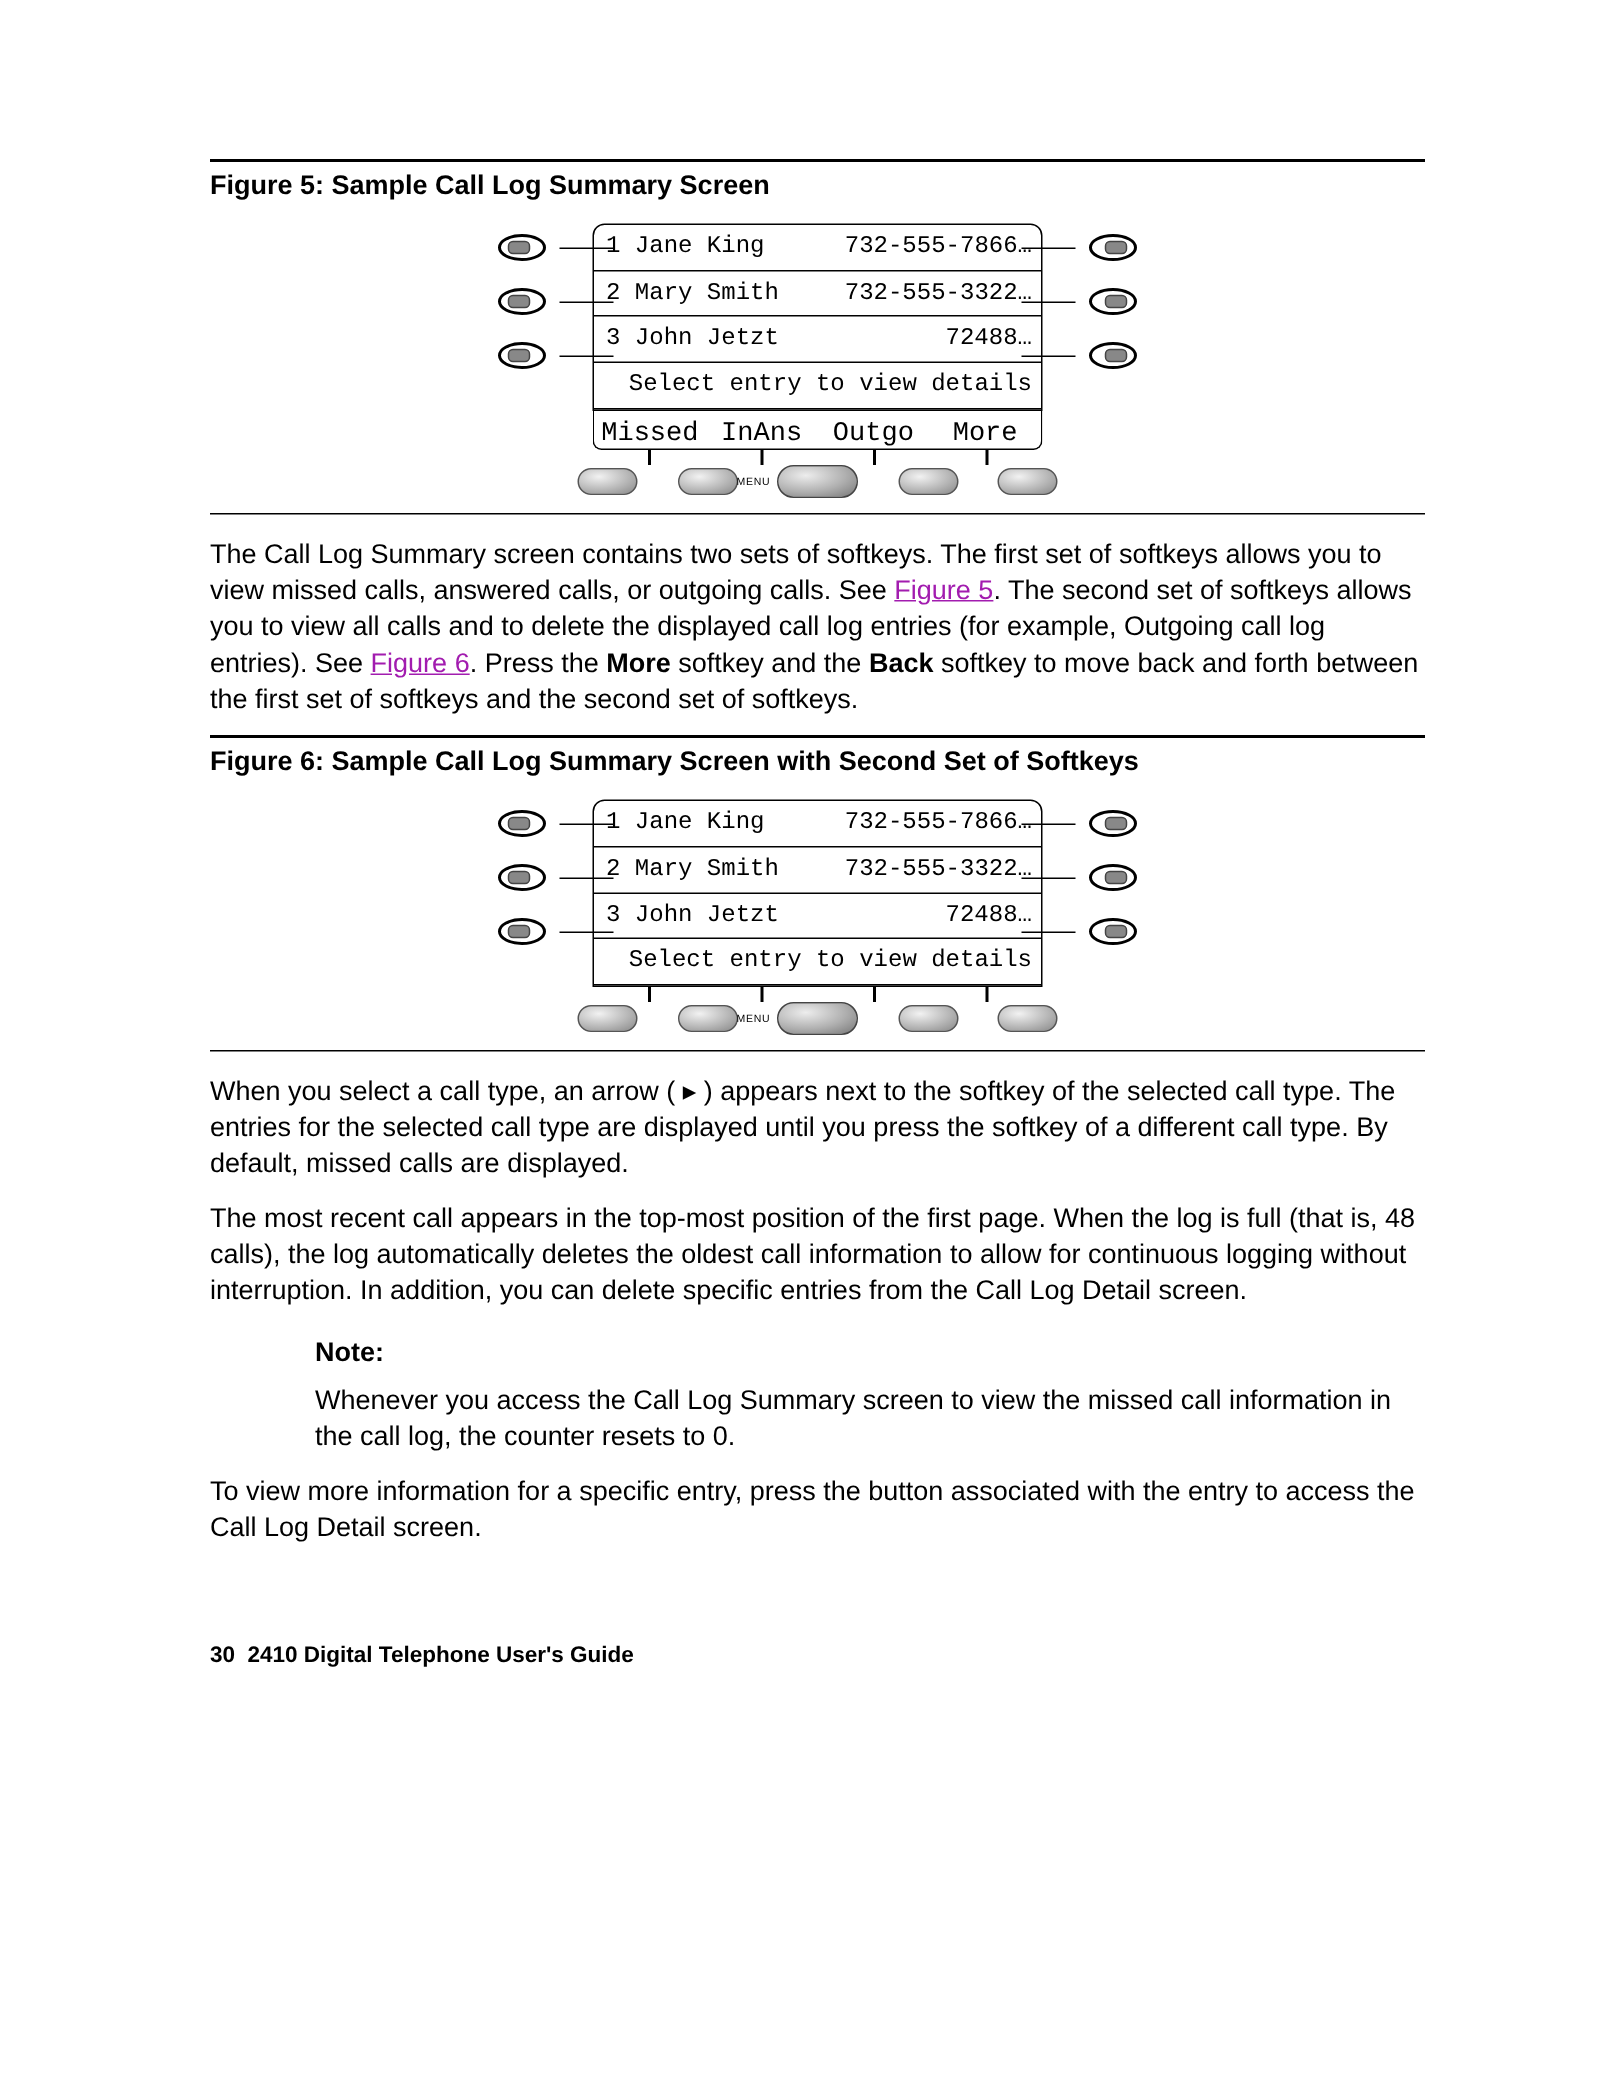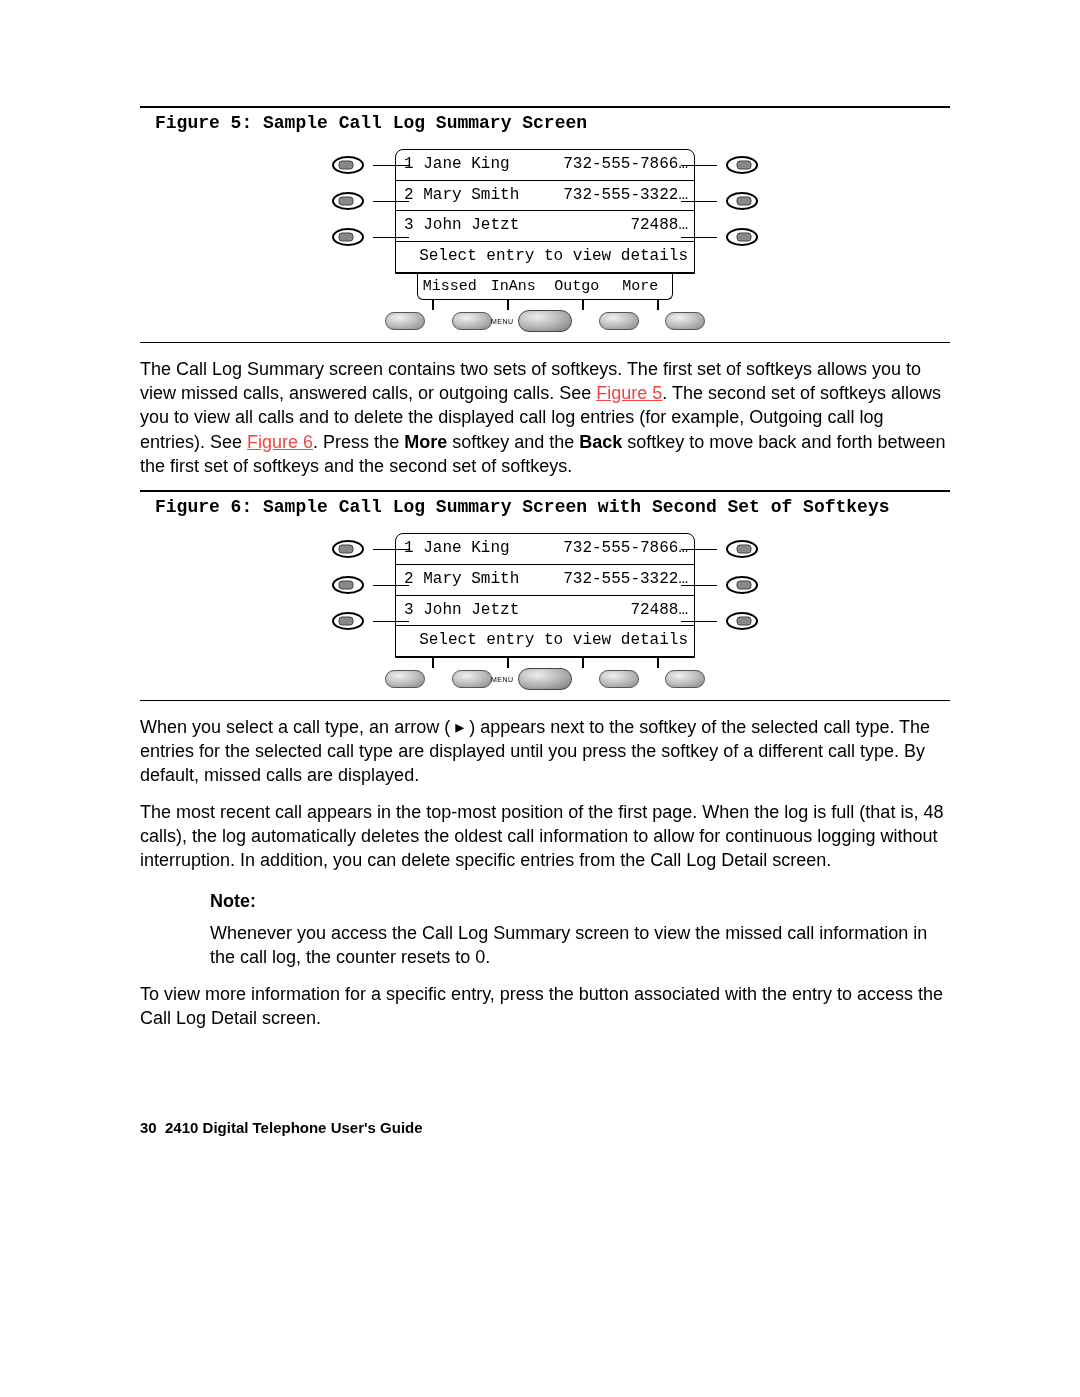--- a/index.html
+++ b/index.html
@@ -6,26 +6,26 @@
   body {
     font-family: Arial, Helvetica, sans-serif;
     background: #fff;
     width: 1080px;
     padding: 100px 130px 60px 140px;
     font-size: 18px;
     line-height: 1.35;
   }
   .hr-thin { border: none; border-top: 2px solid #000; margin: 6px 0 3px 0; }
   .hr-thin-bot { border: none; border-top: 1.5px solid #000; margin: 10px 0 14px 0; }
-  .fig-caption { font-weight: bold; font-size: 18px; margin: 2px 0 14px 15px; font-family: Liberation Mono, monospace; }
+  .fig-caption { font-weight: bold; font-size: 18px; margin: 2px 0 14px 0; }
   .para { margin: 12px 0; }
-  .link { color: #ef4444; text-decoration: underline; }
+  .link { color: #a21caf; text-decoration: underline; }
   .note-label { font-weight: bold; margin-left: 70px; margin-top: 16px; margin-bottom: 8px; display:block;}
   .note-body { margin-left: 70px; margin-bottom: 10px; }
-  .footer { font-weight: bold; font-size: 15px; margin-top: 88px; }
+  .footer { font-weight: bold; font-size: 15px; margin-top: 64px; }
 
   
   .phone-fig { margin: 0 auto 10px auto; width: 420px; position: relative; }
   .screen {
     margin: 0 auto;
     width: 300px;
     border: 1.5px solid #000;
     border-radius: 8px 8px 0 0;
     font-family: "Courier New", monospace;
     font-size: 16px;
@@ -34,23 +34,23 @@
   .screen .row {
     display: flex;
     justify-content: space-between;
     padding: 4px 8px;
     border-bottom: 1px solid #000;
     white-space: pre;
   }
   .screen .hint { text-align: right; padding: 4px 6px; border-bottom: 1px solid #000; }
   .softkey-bar {
     font-family: "Courier New", monospace;
-    font-size: 15px;
+    font-size: 18px;
     display: flex;
-    width: 256px;
+    width: 300px;
     margin: 0 auto;
     border-left: 1.5px solid #000;
     border-right: 1.5px solid #000;
     border-bottom: 1.5px solid #000;
     border-radius: 0 0 6px 6px;
     height: 26px;
   }
   .softkey-bar .sk { flex: 1; text-align: center; padding: 3px 0; position: relative; }
   .softkey-bar .sk + .sk { }
   .sk-conn-row { display: flex; width: 300px; margin: 0 auto; }

